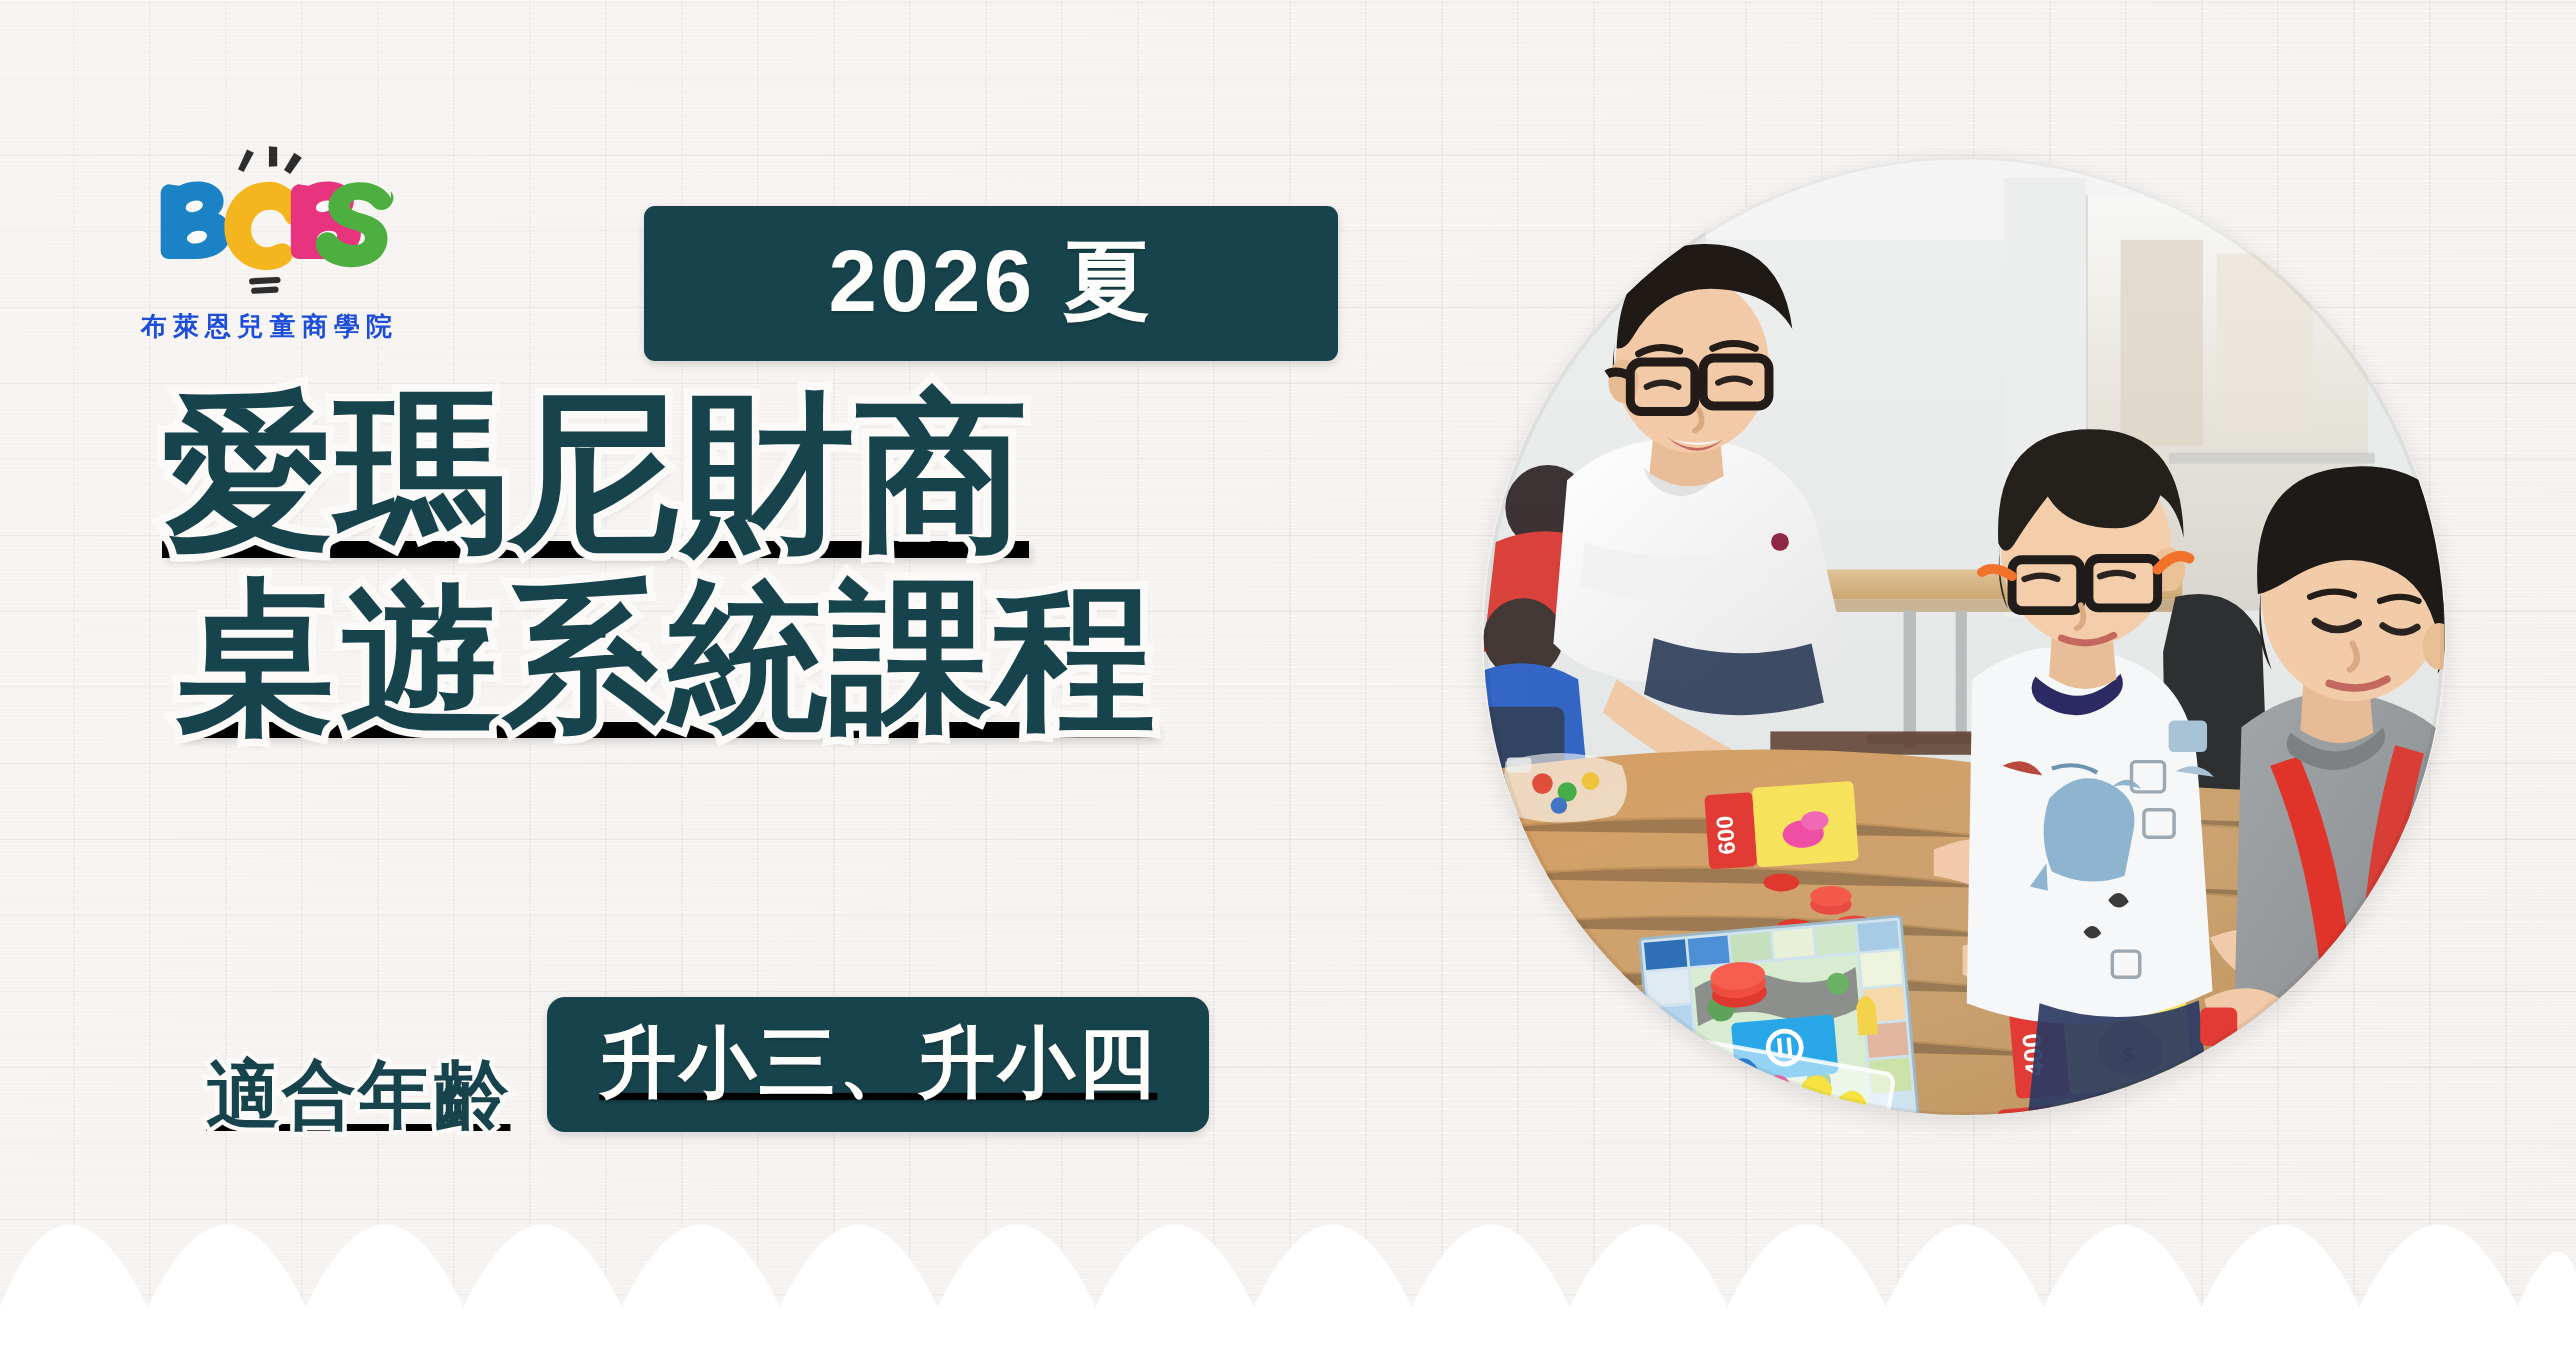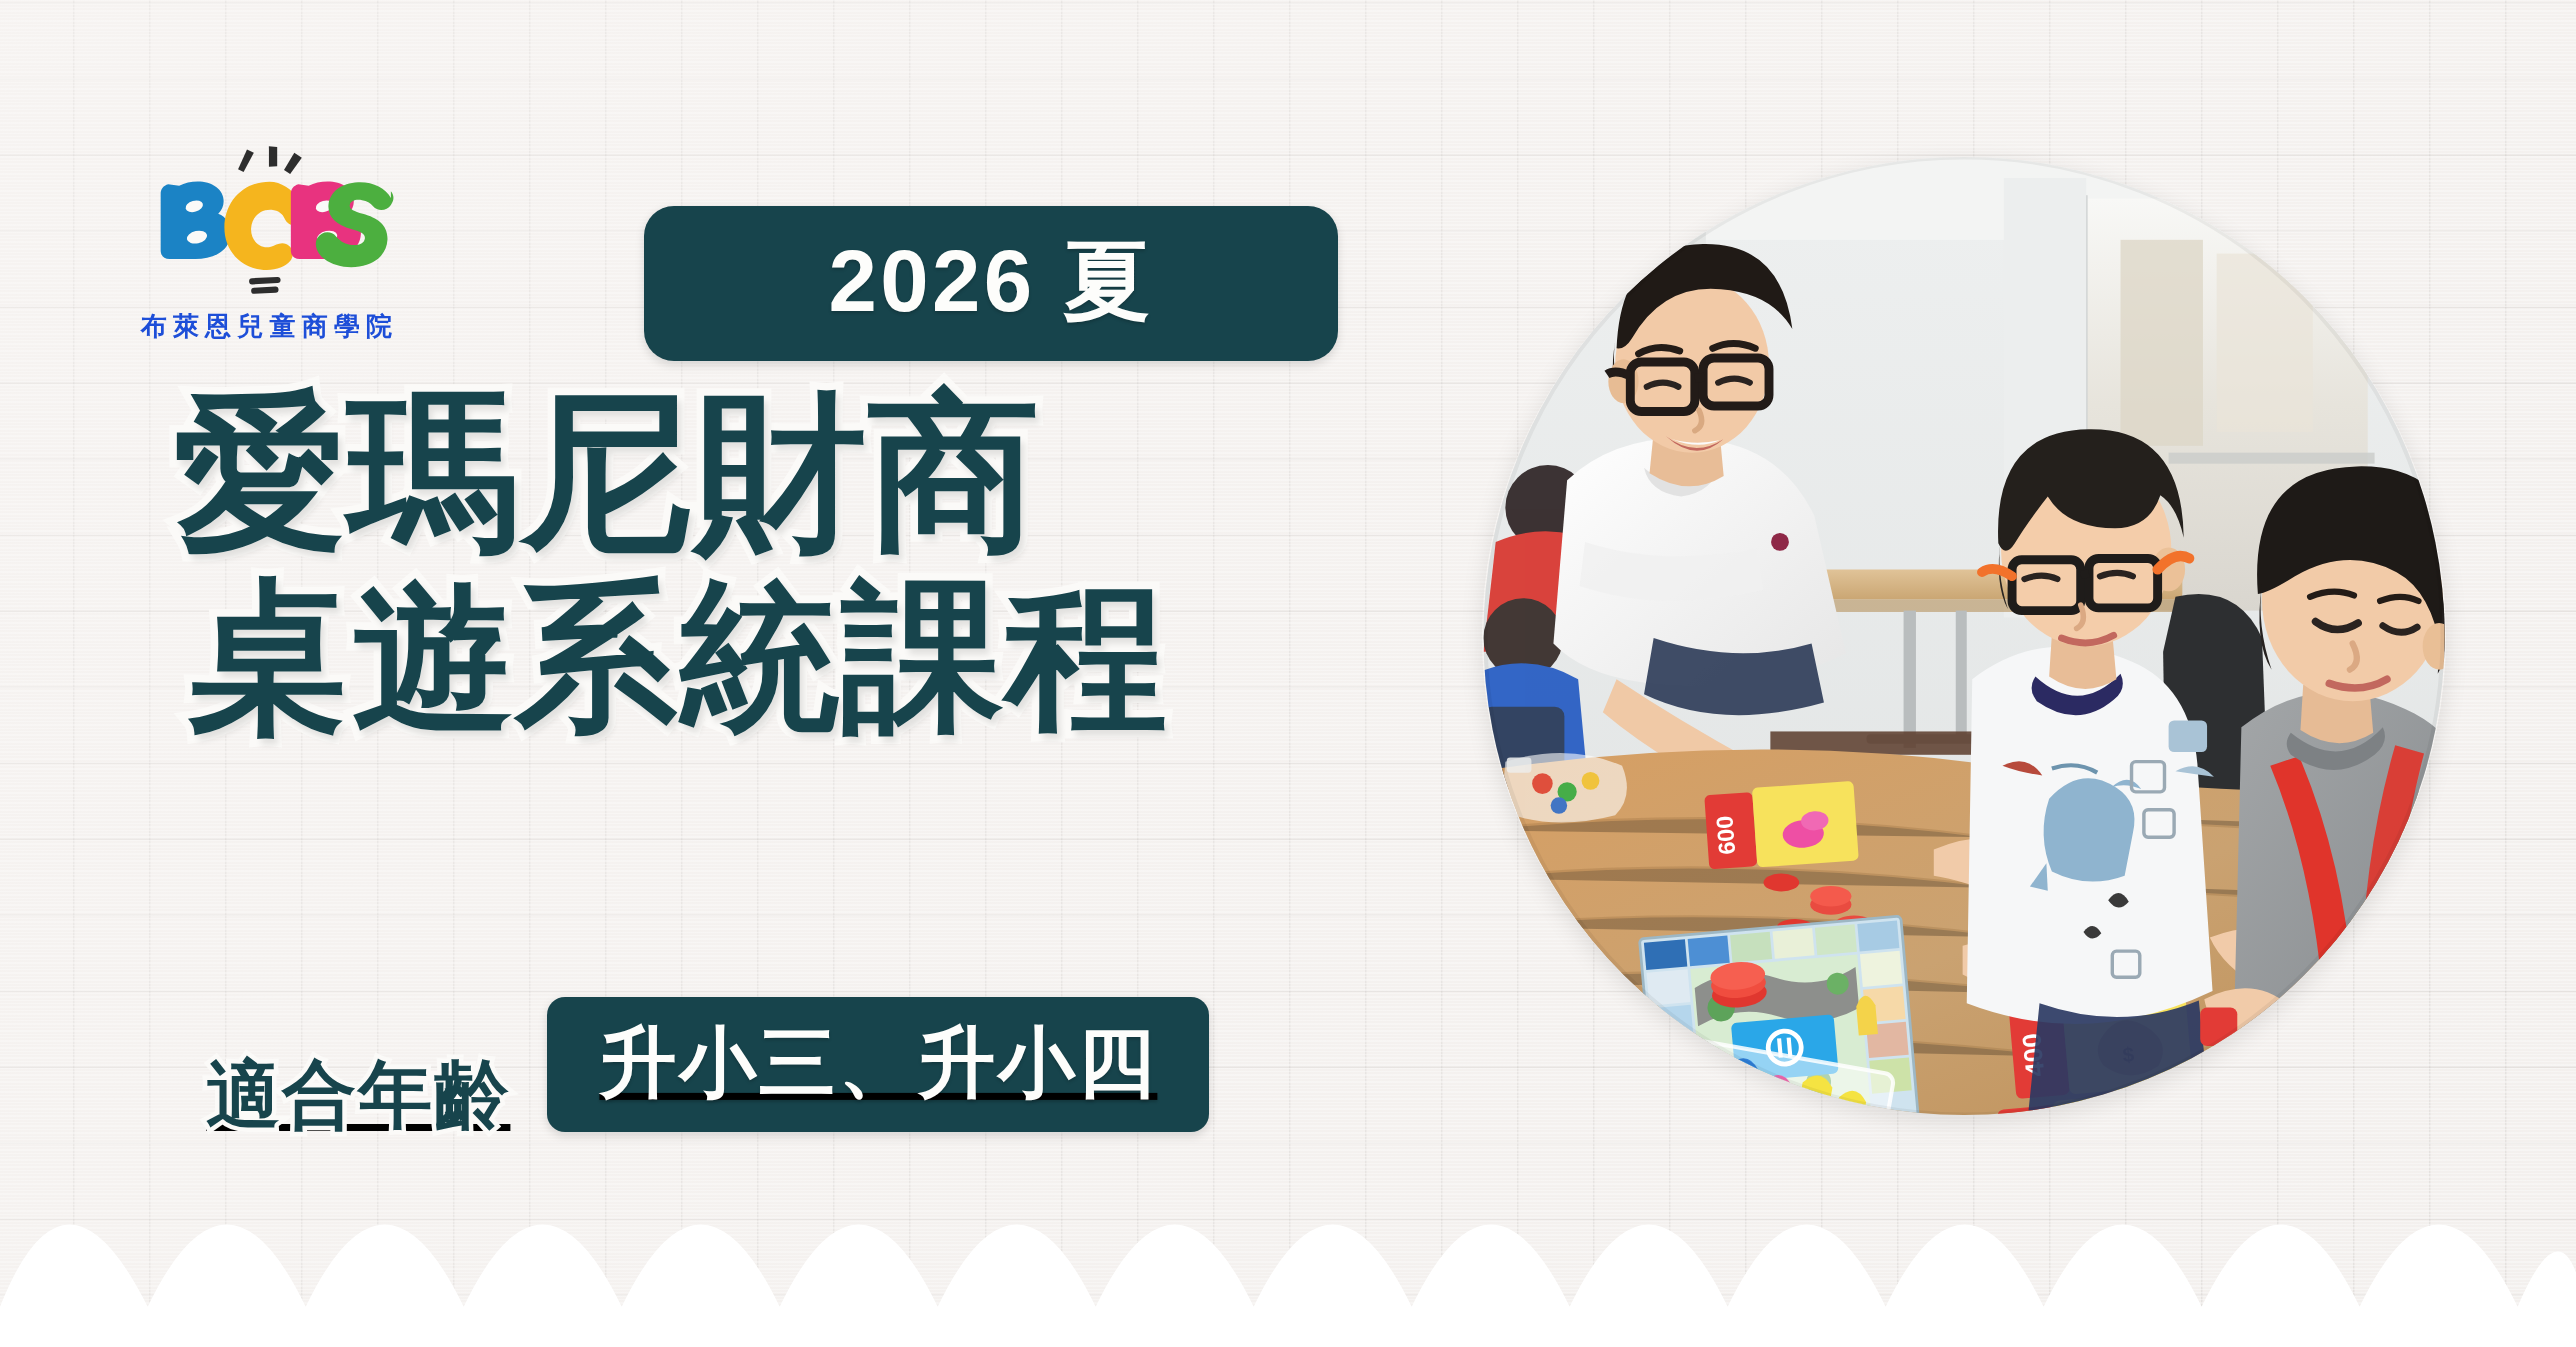--- a/index.html
+++ b/index.html
@@ -40,40 +40,40 @@
   
   #logo{
     position:absolute;left:135px;top:146px;width:261px;height:185px;
   }
   #logo svg{display:block;width:100%;height:100%;}
 
   
   .pill{
     position:absolute;
     background:#17444c;
-    border-radius:30px;
+    border-radius:11px;
     display:flex;align-items:center;justify-content:center;
     box-shadow:0 3.4px 9.6px rgba(0,0,0,.13);
   }
   #season-badge{
     left:644px;top:206px;width:694px;height:155px;
   }
   #season-badge .pill-text{
     color:#fdfdfb;
     font-size:87px;
     font-weight:700;
     letter-spacing:3.4px;
     line-height:1;
     transform:translateY(-2.7px);
     text-shadow:0 2.1px 3.4px rgba(0,0,0,.20);
   }
 
   
   #headline{
-    position:absolute;left:174px;top:385px;width:1209px;
+    position:absolute;left:162px;top:385px;width:1209px;text-decoration:underline;
   }
   .headline-line{
     color:#17444c;
     font-weight:900;
     line-height:1.02;
     white-space:nowrap;
     letter-spacing:1.4px;
     -webkit-text-stroke:15px #fbfaf8;
     paint-order:stroke fill;
     text-shadow:

